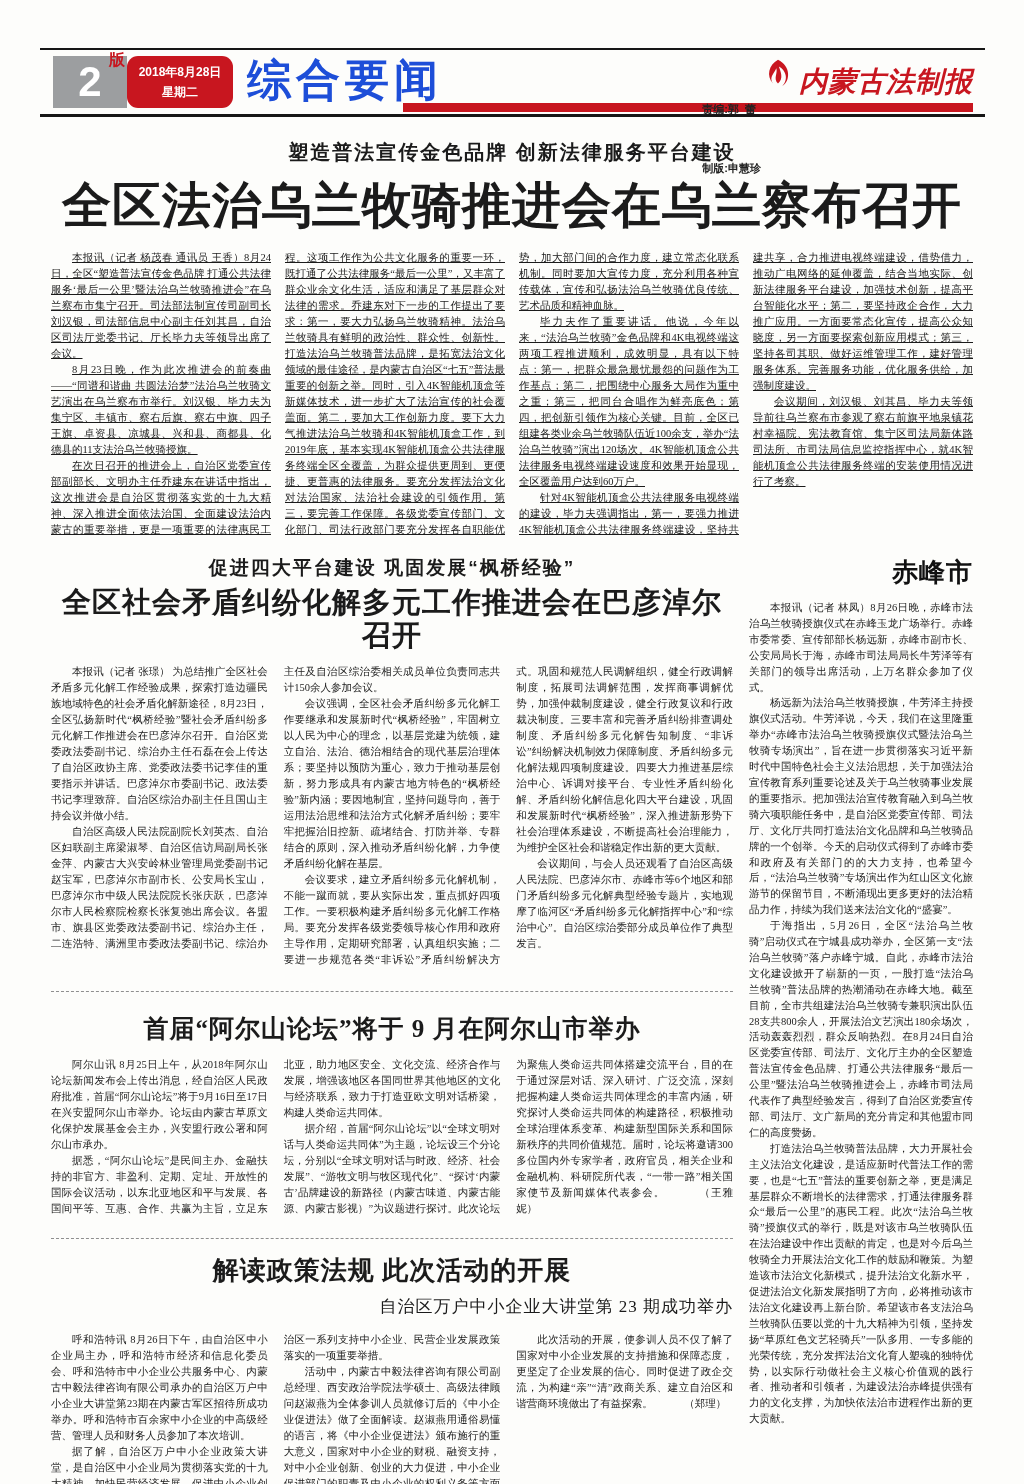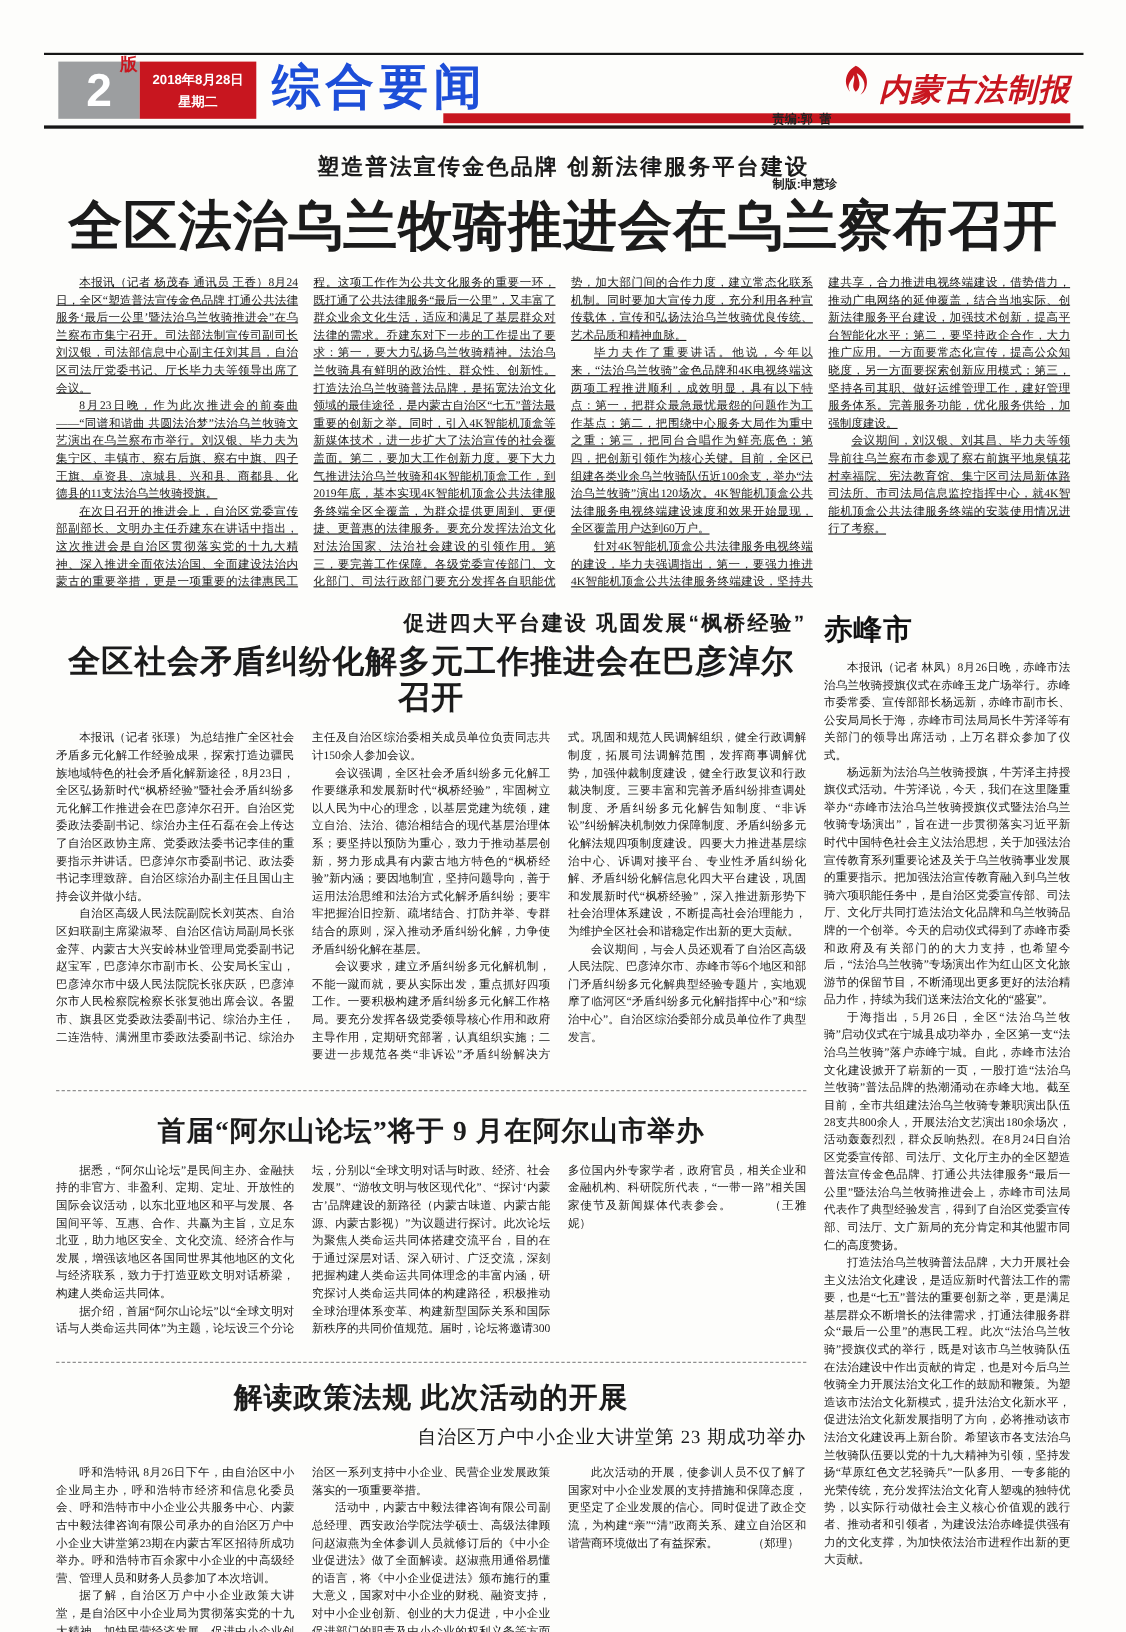--- a/index.html
+++ b/index.html
@@ -12,21 +12,21 @@
 
   
   .hdr{position:relative;margin-top:56px;height:54px;}
   .pagebox{position:absolute;left:2px;top:0;width:74px;height:52px;background:var(--gray-box);
            display:flex;align-items:center;justify-content:center;}
   .pageno{color:#fff;font:bold 42px/1 "Liberation Sans","DejaVu Sans",sans-serif;}
   .banchar{position:absolute;left:56px;top:-4px;color:var(--red);
            font:bold 16px/1 "Liberation Sans",sans-serif;}
   .datebox{position:absolute;left:76px;top:0;width:106px;height:52px;background:var(--red);
            color:#fff;display:flex;flex-direction:column;justify-content:center;text-align:center;
-           font:bold 12px/1.7 "Liberation Sans","DejaVu Sans",sans-serif;}
+           font:bold 12px/1.7 "Liberation Sans","DejaVu Sans",sans-serif;border-radius:11px;}
   .section{position:absolute;left:196px;top:0;font:900 44px/1.1 "Liberation Sans","DejaVu Sans",sans-serif;
            letter-spacing:5px;color:#1d4ed8;}
   .redbar{position:absolute;left:352px;right:0;bottom:-2px;height:9px;background:var(--red);}
   .editors{position:absolute;right:212px;top:4px;font:bold 11px/1.8 "Liberation Sans",sans-serif;color:#222;
            text-align:left;white-space:pre;}
   .masthead{position:absolute;right:0;top:2px;display:flex;align-items:flex-end;gap:4px;color:var(--red);}
   .masthead-text{font:bold italic 28px/1 "Liberation Serif",serif;letter-spacing:1px;}
 
   
   p{margin:0;text-indent:2em;font-size:10.5px;line-height:16px;text-align:justify;}
@@ -38,32 +38,32 @@
   .subhead{text-align:right;font:normal 17px/1.3 "Liberation Serif",serif;letter-spacing:1px;margin-top:9px;}
 
   .art1{margin-top:30px;}
   .art1-body{margin-top:17px;height:296px;column-count:4;column-gap:14px;column-fill:auto;overflow:hidden;text-decoration:underline;}
 
   .main-row{display:flex;gap:16px;margin-top:9px;}
   .left-col{width:682px;flex:none;}
   .right-col{flex:1;min-width:0;}
 
   .art2{margin-top:2px;}
-  .art2 .kicker{font-size:19px;text-align:right;}
+  .art2 .kicker{font-size:19px;}
   .art2-body{margin-top:12px;height:318px;column-count:3;column-gap:16px;column-fill:auto;overflow:hidden;}
 
   .dashed{border-top:1px dashed #8f8f8f;height:0;margin:9px 0 0 0;}
 
   .art3 .headline-m{margin-top:22px;}
   .art3-body{margin-top:13px;height:172px;column-count:3;column-gap:16px;column-fill:auto;overflow:hidden;}
 
   .art4 .headline-m{margin-top:16px;font-size:26px;}
   .art4-body{margin-top:14px;height:198px;column-count:3;column-gap:16px;column-fill:auto;overflow:hidden;}
 
-  .sb-title{font:bold 26px/1.35 "Liberation Sans","DejaVu Sans",sans-serif;letter-spacing:1px;color:#111;}
+  .sb-title{font:bold 26px/1.35 "Liberation Sans","DejaVu Sans",sans-serif;letter-spacing:1px;color:#111;text-align:right;}
   .sb-body{margin-top:10px;}
   .sb-body p{font-size:10.5px;line-height:15.9px;}
 </style>
 </head>
 <body>
 
 <div class="page">
   <div class="rule-thin"></div>
   <div class="rule-thick"></div>
 
@@ -118,20 +118,21 @@
             <p>会议要求，建立矛盾纠纷多元化解机制，不能一蹴而就，要从实际出发，重点抓好四项工作。一要积极构建矛盾纠纷多元化解工作格局。要充分发挥各级党委领导核心作用和政府主导作用，定期研究部署，认真组织实施；二要进一步规范各类“非诉讼”矛盾纠纷解决方式。巩固和规范人民调解组织，健全行政调解制度，拓展司法调解范围，发挥商事调解优势，加强仲裁制度建设，健全行政复议和行政裁决制度。三要丰富和完善矛盾纠纷排查调处制度、矛盾纠纷多元化解告知制度、“非诉讼”纠纷解决机制效力保障制度、矛盾纠纷多元化解法规四项制度建设。四要大力推进基层综治中心、诉调对接平台、专业性矛盾纠纷化解、矛盾纠纷化解信息化四大平台建设，巩固和发展新时代“枫桥经验”，深入推进新形势下社会治理体系建设，不断提高社会治理能力，为维护全区社会和谐稳定作出新的更大贡献。</p>
             <p>会议期间，与会人员还观看了自治区高级人民法院、巴彦淖尔市、赤峰市等6个地区和部门矛盾纠纷多元化解典型经验专题片，实地观摩了临河区“矛盾纠纷多元化解指挥中心”和“综治中心”。自治区综治委部分成员单位作了典型发言。</p>
           </div>
       </div>
 
       <div class="dashed"></div>
 
       <div class="art3">
         <div class="headline-m">首届“阿尔山论坛”将于 9 月在阿尔山市举办</div>
         <div class="art3-body">
+            <p>阿尔山讯 8月25日上午，从2018年阿尔山论坛新闻发布会上传出消息，经自治区人民政府批准，首届“阿尔山论坛”将于9月16日至17日在兴安盟阿尔山市举办。论坛由内蒙古草原文化保护发展基金会主办，兴安盟行政公署和阿尔山市承办。</p>
             <p>据悉，“阿尔山论坛”是民间主办、金融扶持的非官方、非盈利、定期、定址、开放性的国际会议活动，以东北亚地区和平与发展、各国间平等、互惠、合作、共赢为主旨，立足东北亚，助力地区安全、文化交流、经济合作与发展，增强该地区各国同世界其他地区的文化与经济联系，致力于打造亚欧文明对话桥梁，构建人类命运共同体。</p>
             <p>据介绍，首届“阿尔山论坛”以“全球文明对话与人类命运共同体”为主题，论坛设三个分论坛，分别以“全球文明对话与时政、经济、社会发展”、“游牧文明与牧区现代化”、“探讨‘内蒙古’品牌建设的新路径（内蒙古味道、内蒙古能源、内蒙古影视）”为议题进行探讨。此次论坛为聚焦人类命运共同体搭建交流平台，目的在于通过深层对话、深入研讨、广泛交流，深刻把握构建人类命运共同体理念的丰富内涵，研究探讨人类命运共同体的构建路径，积极推动全球治理体系变革、构建新型国际关系和国际新秩序的共同价值规范。届时，论坛将邀请300多位国内外专家学者，政府官员，相关企业和金融机构、科研院所代表，“一带一路”相关国家使节及新闻媒体代表参会。　　　（王雅妮）</p>
           </div>
       </div>
 
       <div class="dashed"></div>
 
       <div class="art4">
         <div class="headline-m">解读政策法规   此次活动的开展</div>
         <div class="subhead">自治区万户中小企业大讲堂第 23 期成功举办</div>

